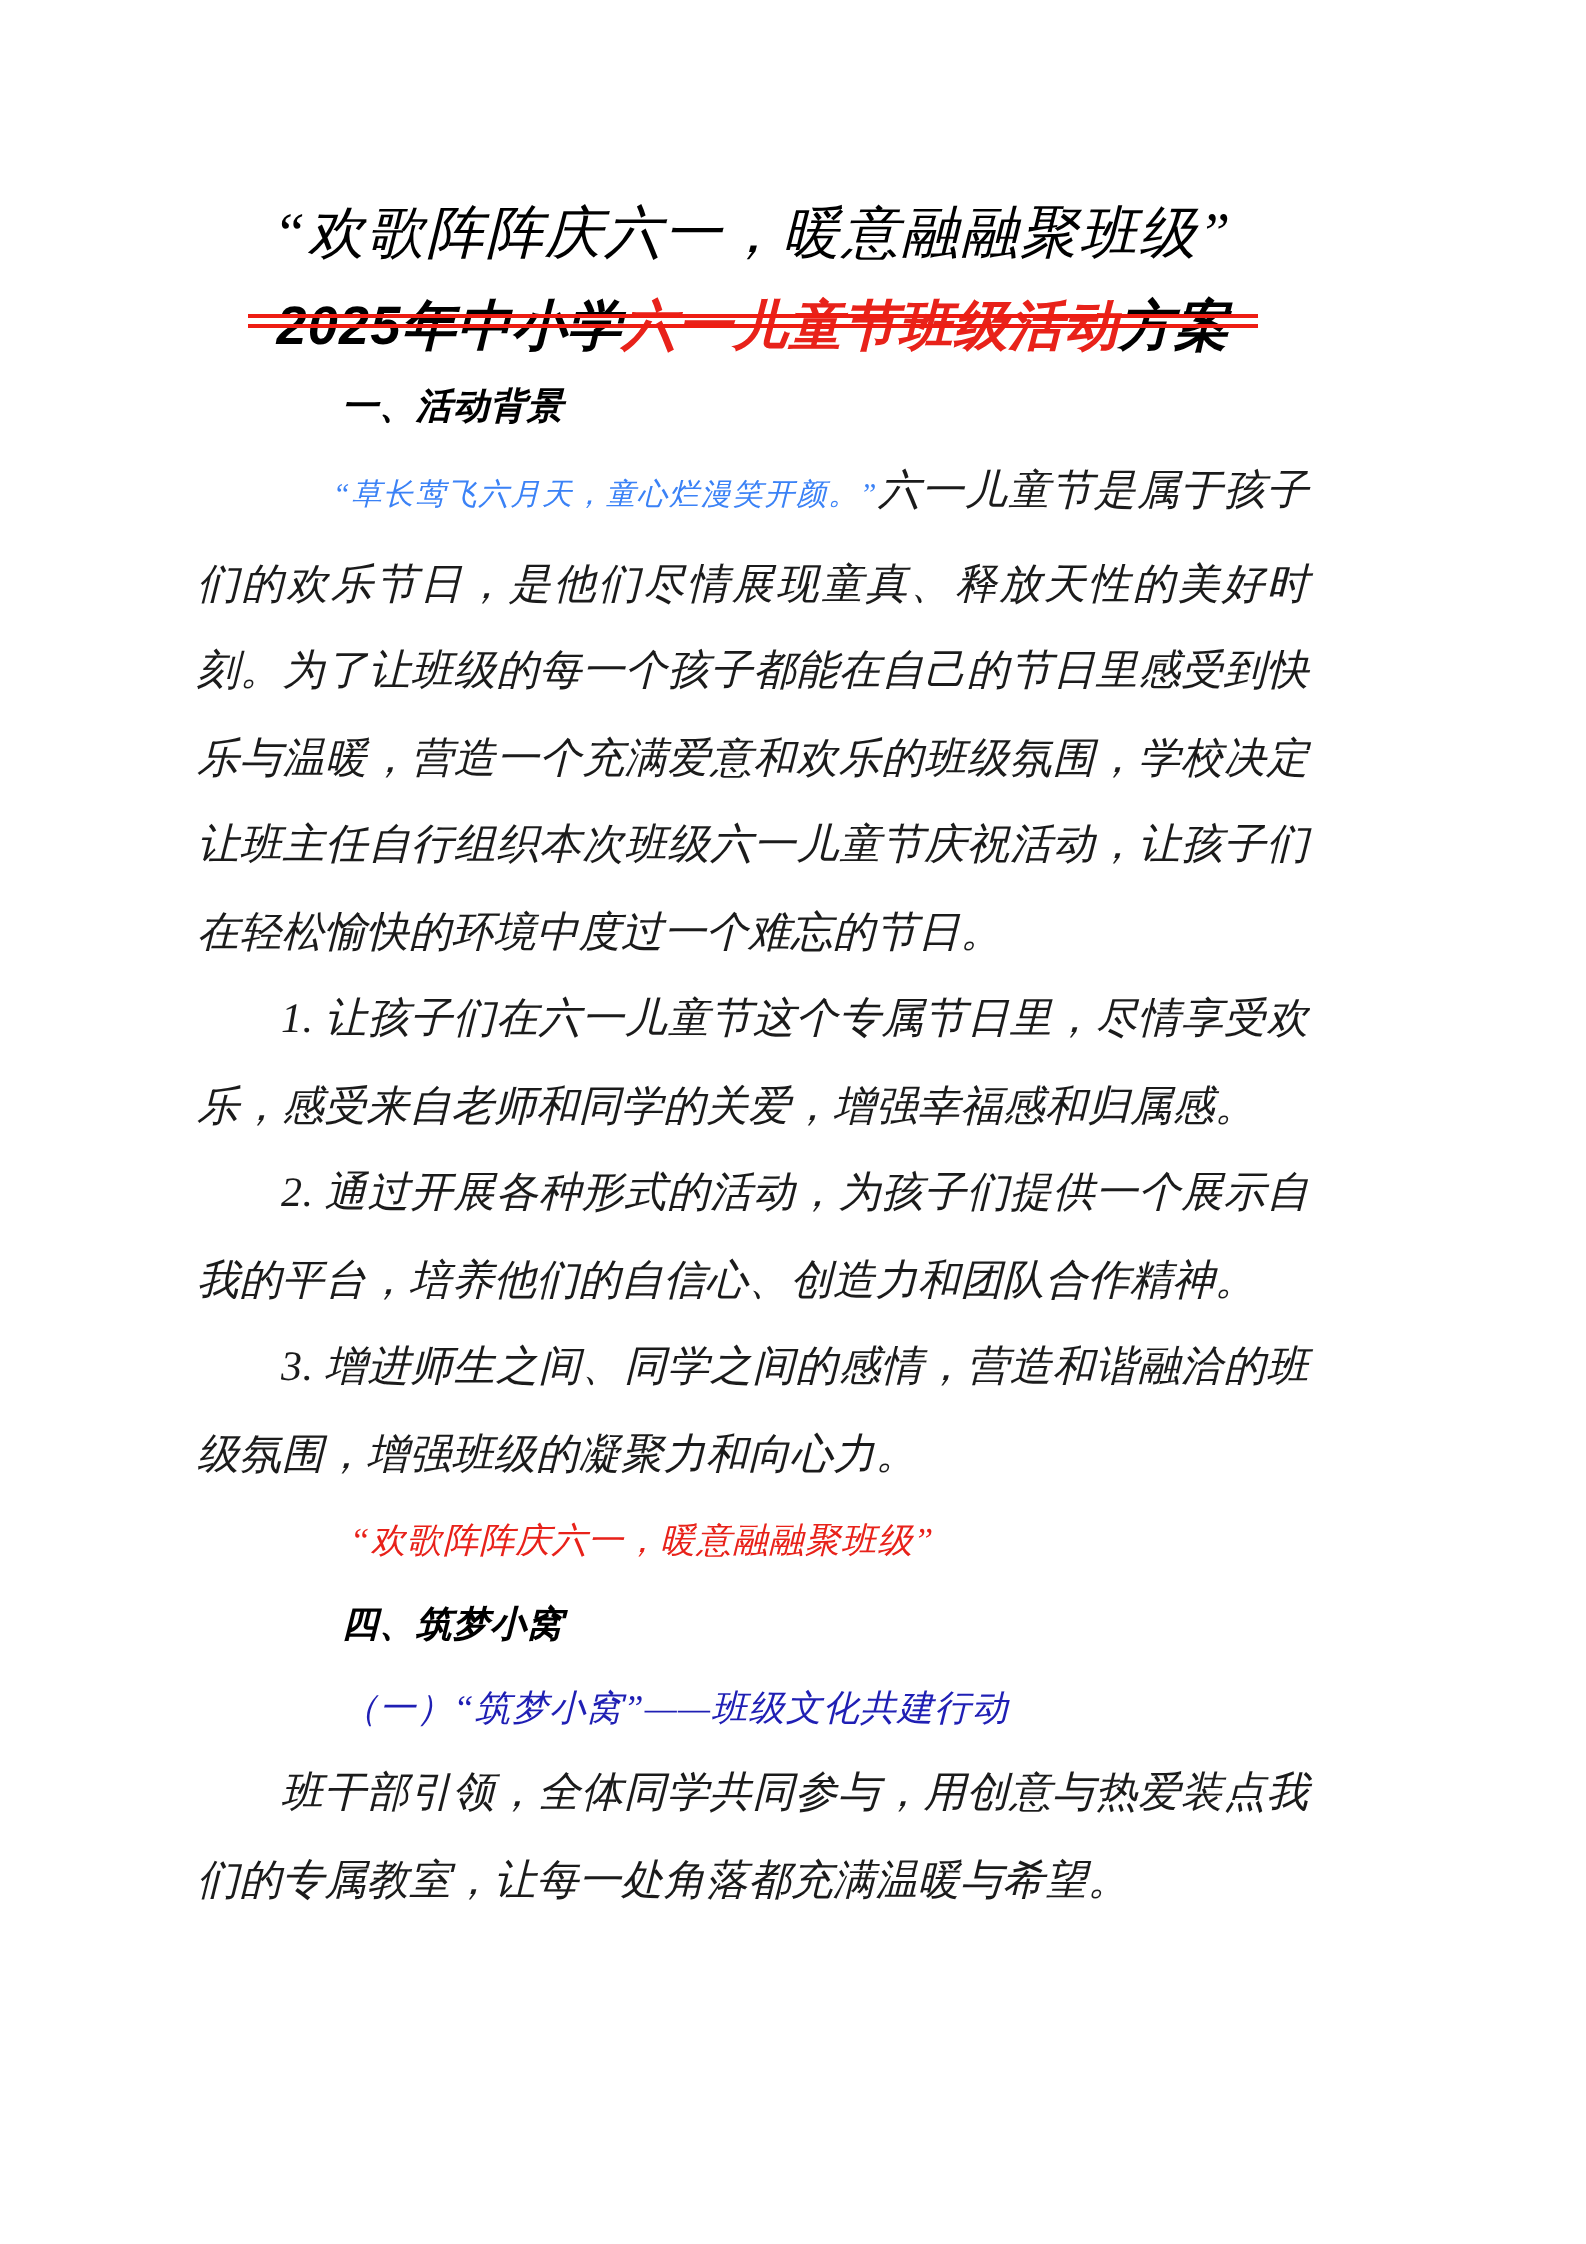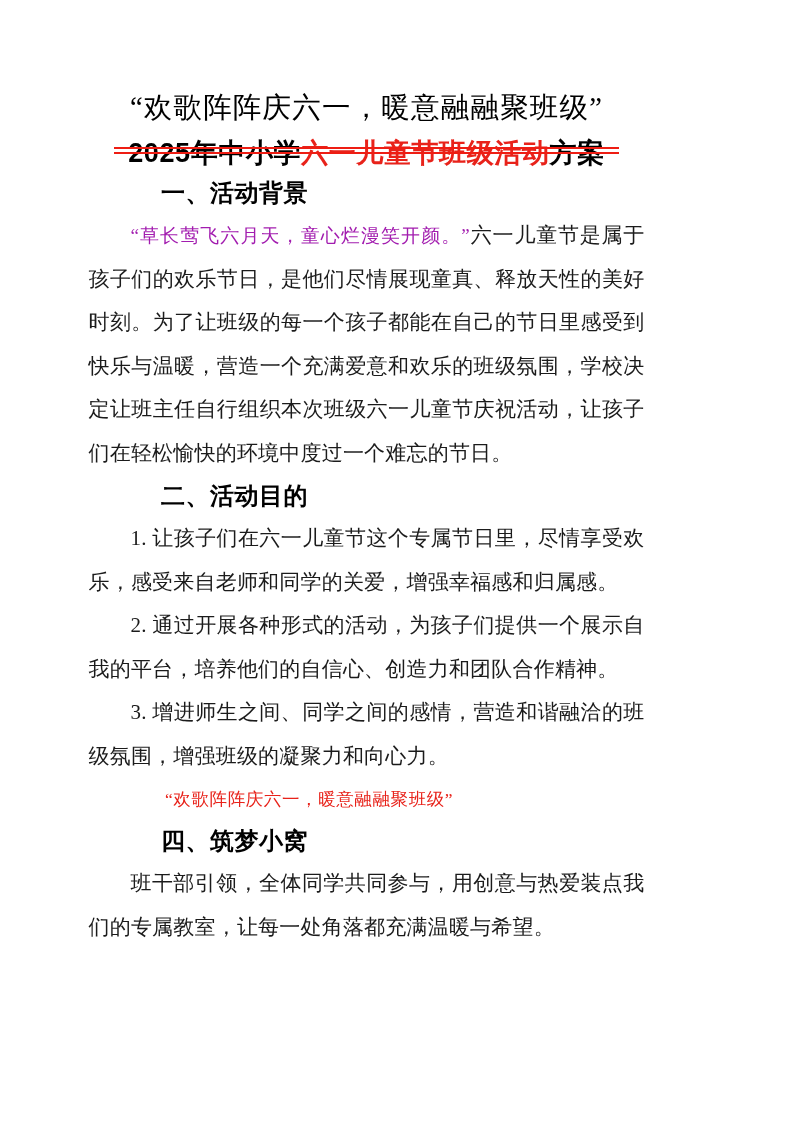--- a/index.html
+++ b/index.html
@@ -16,21 +16,22 @@
     height: 1122px;
     background: #ffffff;
     overflow: hidden;
     box-sizing: border-box;
   }
   .content {
     position: absolute;
     left: 0;
     top: 0;
     width: 729px;
-    padding: 2px;
+    padding: 12px;
+    font-style: italic;
   }
 
   
   .title-block {
     margin-top: 86px;
     text-align: center;
   }
   .title-line1 {
     font-family: "Liberation Serif", "DejaVu Serif", serif;
     font-size: 28.5px;
@@ -72,21 +73,21 @@
     height: 2px;
     background: #ee1d13;
   }
   .strike.s1 { top: 13px; }
   .strike.s2 { top: 18px; }
 
   
   .h-sec {
     font-family: "Liberation Sans", "DejaVu Sans", sans-serif;
     font-weight: 700;
-    font-size: 24px;
+    font-size: 18px;
     line-height: 42px;
     color: #000000;
     margin-left: 159px;
     letter-spacing: 0.5px;
   }
   .h-sub {
     font-family: "Liberation Serif", "DejaVu Serif", serif;
     font-size: 18px;
     line-height: 42px;
     color: #1f1fb4;
@@ -110,23 +111,24 @@
     line-height: 43.5px;
     color: #1b1b1b;
     margin: 0 auto;
     width: 556px;
     text-align: justify;
     text-justify: inter-character;
     text-indent: 42px;
     letter-spacing: 0.2px;
   }
   .para .red-quote {
-    color: #a21caf;
-    font-size: 19px;
+    color: #3b82f6;
+    font-size: 15px;
     letter-spacing: 0.5px;
+    margin-left: 26px;
   }
 </style>
 </head>
 <body>
 
 <div class="page">
   <div class="content">
 
     <div class="title-block">
       <div class="title-line1">“欢歌阵阵庆六一，暖意融融聚班级”</div>
@@ -135,30 +137,30 @@
         <div class="title-line2"><span class="t-black">2025年中小学</span><span class="t-red">六一儿童节班级活动</span><span class="t-black">方案</span></div>
         <div class="strike s1"></div>
         <div class="strike s2"></div>
       </div>
     </div>
 
     <div class="h-sec">一、活动背景</div>
 
     <div class="para"><span class="red-quote">“草长莺飞六月天，童心烂漫笑开颜。”</span><span>六一儿童节是属于孩子们的欢乐节日，是他们尽情展现童真、释放天性的美好时刻。为了让班级的每一个孩子都能在自己的节日里感受到快乐与温暖，营造一个充满爱意和欢乐的班级氛围，学校决定让班主任自行组织本次班级六一儿童节庆祝活动，让孩子们在轻松愉快的环境中度过一个难忘的节日。</span></div>
 
-    <div class="h-sec">二、活动目的</div>
 
     <div class="para">1. 让孩子们在六一儿童节这个专属节日里，尽情享受欢乐，感受来自老师和同学的关爱，增强幸福感和归属感。</div>
 
     <div class="para">2. 通过开展各种形式的活动，为孩子们提供一个展示自我的平台，培养他们的自信心、创造力和团队合作精神。</div>
 
     <div class="para">3. 增进师生之间、同学之间的感情，营造和谐融洽的班级氛围，增强班级的凝聚力和向心力。</div>
 
 
     <div class="theme-red">“欢歌阵阵庆六一，暖意融融聚班级”</div>
 
     <div class="h-sec">四、筑梦小窝</div>
 
+    <div class="h-sub">（一）“筑梦小窝”——班级文化共建行动</div>
 
     <div class="para">班干部引领，全体同学共同参与，用创意与热爱装点我们的专属教室，让每一处角落都充满温暖与希望。</div>
 
   </div>
 </div>
 
 </body></html>

